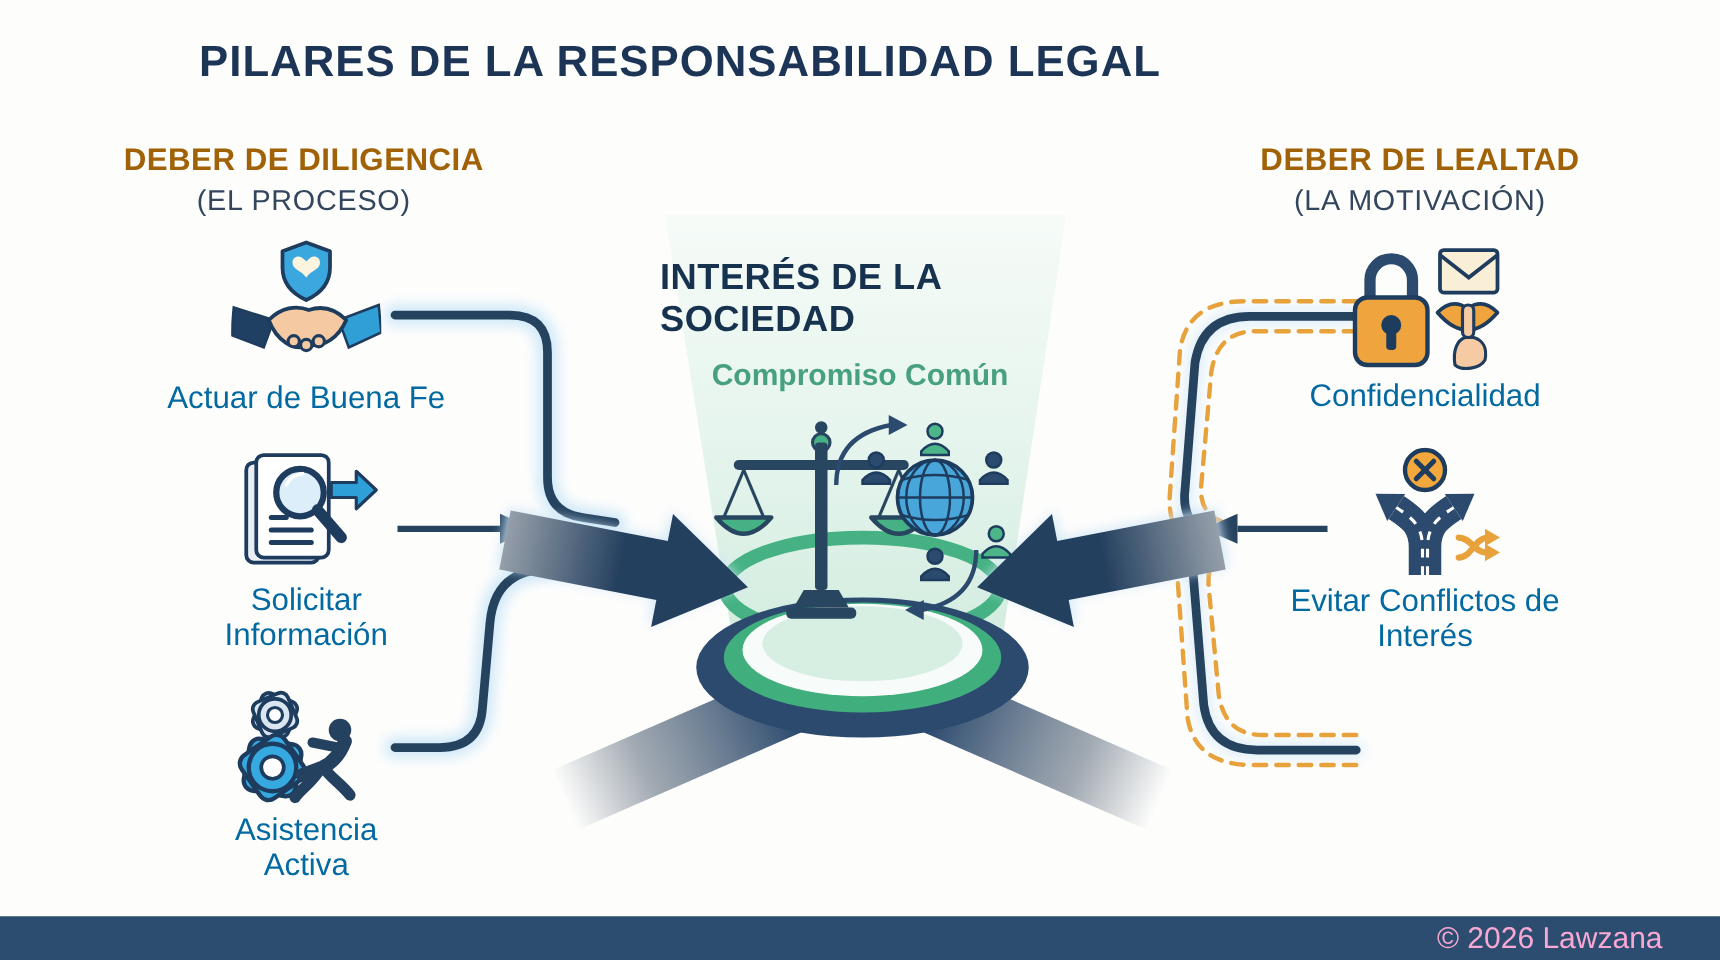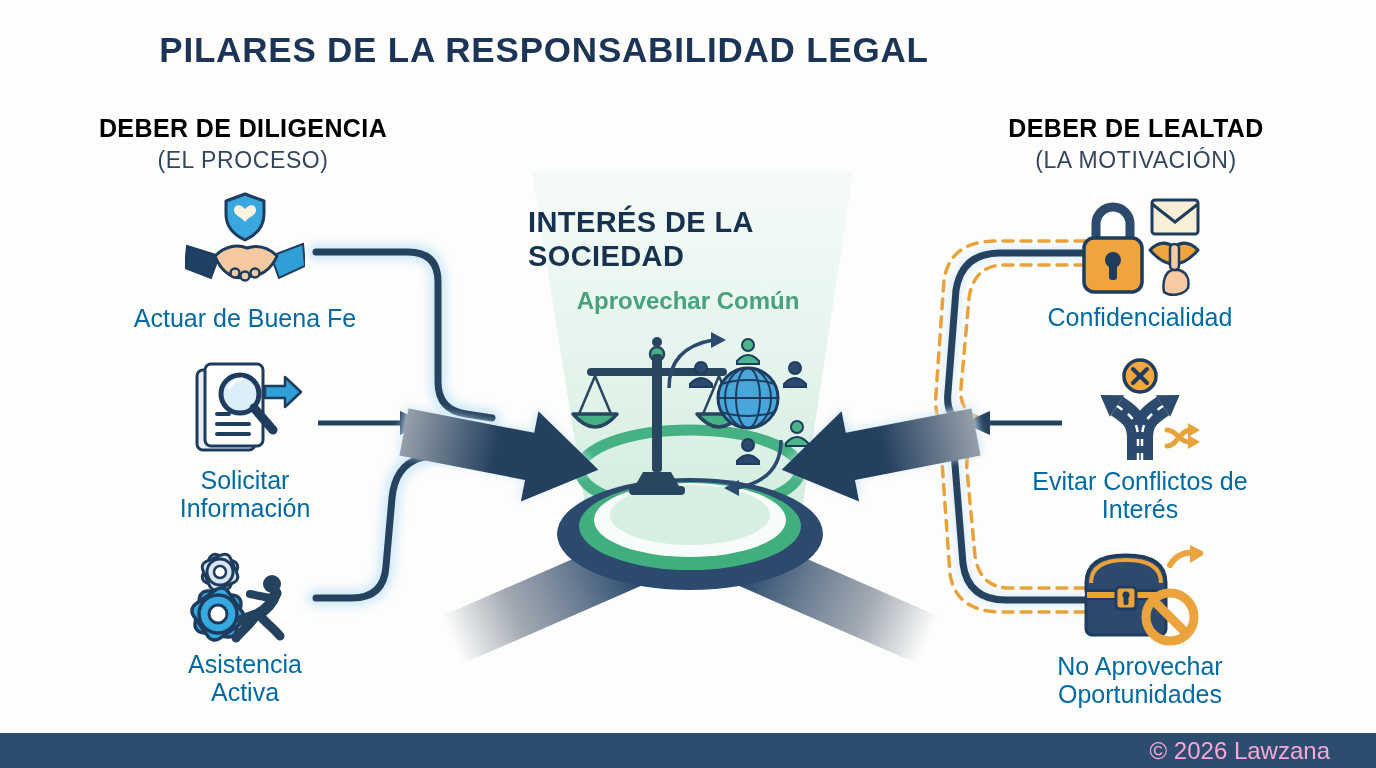--- a/index.html
+++ b/index.html
@@ -3,21 +3,21 @@
 <meta charset="utf-8">
 <style>
   html,body{margin:0;padding:0;background:#e9e9e9;}
   #stage{position:relative;width:1376px;height:768px;background:#fdfdfc;overflow:hidden;
          font-family:"Liberation Sans","DejaVu Sans",sans-serif;}
   .abs{position:absolute;}
   #scene{position:absolute;left:0;top:0;z-index:1;}
   .title{left:0;top:30px;width:1088px;text-align:center;font-size:35px;font-weight:800;
          color:#1c3456;letter-spacing:.8px;z-index:5;}
   .col-head{z-index:5;text-align:center;}
-  .col-head .h{font-size:25px;font-weight:800;color:#000000;letter-spacing:.4px;}
+  .col-head .h{font-size:25px;font-weight:800;color:#a16207;letter-spacing:.4px;}
   .col-head .s{font-size:23px;font-weight:400;color:#33465e;margin-top:4px;letter-spacing:.6px;}
   .item{z-index:5;display:flex;flex-direction:column;align-items:center;width:260px;}
   .item .lbl{font-size:25px;color:#0369a1;text-align:center;line-height:1.12;margin-top:6px;}
   .center-head{left:528px;top:205px;width:320px;text-align:left;font-size:29px;font-weight:800;
                color:#16324f;line-height:1.18;letter-spacing:.4px;z-index:5;}
   .center-sub{left:528px;top:287px;width:320px;text-align:center;font-size:24px;font-weight:600;
               color:#47a17e;z-index:5;}
   .caption{left:501px;top:614px;width:375px;text-align:center;font-size:26px;font-weight:500;
            color:#253850;line-height:1.22;z-index:5;}
   .footer-bar{left:0;top:733px;width:1376px;height:35px;background:#2c4d70;z-index:6;}
@@ -119,21 +119,21 @@
     <div class="h">DEBER DE DILIGENCIA</div>
     <div class="s">(EL PROCESO)</div>
   </div>
 
   <div class="abs col-head" style="left:951px;top:114px;width:370px;">
     <div class="h">DEBER DE LEALTAD</div>
     <div class="s">(LA MOTIVACIÓN)</div>
   </div>
 
   <div class="abs center-head">INTERÉS DE LA SOCIEDAD</div>
-  <div class="abs center-sub">Aprovechar Común</div>
+  <div class="abs center-sub">Compromiso Común</div>
 
 
   <div class="abs item" style="left:115px;top:190px;">
     <svg width="120" height="108" viewBox="0 0 120 108">
       <path d="M60 4 L79 11 V24 C79 37 71 45 60 50 C49 45 41 37 41 24 V11 Z" fill="#3aa7de" stroke="#1e3c5e" stroke-width="3" stroke-linejoin="round"></path>
       <path d="M60 32 C56 26 49 26 49 20 C49 16 53 14 56.5 16 L60 19 L63.5 16 C67 14 71 16 71 20 C71 26 64 26 60 32 Z" fill="#fdf4e0"></path>
       <polygon points="2,56 34,66 26,88 0,78" fill="#1f3f63" stroke="#1e3c5e" stroke-width="2"></polygon>
       <polygon points="118,54 86,66 94,88 120,76" fill="#2f9fd6" stroke="#1e3c5e" stroke-width="2"></polygon>
       <path d="M30 66 C40 56 52 54 62 58 C74 54 84 58 92 66 C86 80 74 88 62 86 C50 92 36 82 30 66 Z" fill="#f5c9a2" stroke="#1e3c5e" stroke-width="3" stroke-linejoin="round"></path>
       <circle cx="50" cy="83" r="4.5" fill="#f5c9a2" stroke="#1e3c5e" stroke-width="2.5"></circle>
@@ -216,36 +216,20 @@
       <g fill="none" stroke="#e8a23c" stroke-width="5" stroke-linecap="round">
         <path d="M92 72 C102 72 104 84 114 84"></path>
         <path d="M92 88 C102 88 104 74 114 72"></path>
       </g>
       <polygon points="113,77 125,84 113,91" fill="#e8a23c"></polygon>
       <polygon points="113,65 125,72 113,79" fill="#e8a23c"></polygon>
     </svg>
     <div class="lbl" style="max-width:220px;">Evitar Conflictos de Interés</div>
   </div>
 
-  <div class="abs item" style="left:1010px;top:543px;">
-    <svg width="125" height="103" viewBox="0 0 125 103">
-      <path d="M8 40 Q8 12 48 12 Q88 12 88 40 V48 H8 Z" fill="#2b4a6e" stroke="#1e3c5e" stroke-width="3"></path>
-      <path d="M13 40 Q13 17 48 17 Q83 17 83 40" fill="none" stroke="#e9a23c" stroke-width="4"></path>
-      <rect x="8" y="48" width="80" height="44" rx="6" fill="#2b4a6e" stroke="#1e3c5e" stroke-width="3"></rect>
-      <rect x="8" y="48" width="80" height="8" fill="#e9a23c" stroke="#1e3c5e" stroke-width="2"></rect>
-      <rect x="38" y="44" width="20" height="22" rx="4" fill="#e9a23c" stroke="#1e3c5e" stroke-width="3"></rect>
-      <circle cx="48" cy="52" r="3.5" fill="#1e3c5e"></circle>
-      <rect x="45.5" y="54" width="5" height="8" rx="2" fill="#1e3c5e"></rect>
-      <path d="M92 22 C98 12 108 8 118 10" fill="none" stroke="#eba33e" stroke-width="6" stroke-linecap="round"></path>
-      <polygon points="112,2 128,10 112,20" fill="#eba33e"></polygon>
-      <circle cx="92" cy="74" r="24" fill="none" stroke="#eba33e" stroke-width="9"></circle>
-      <line x1="76" y1="58" x2="108" y2="90" stroke="#eba33e" stroke-width="9"></line>
-    </svg>
-    <div class="lbl" style="max-width:195px;">No Aprovechar Oportunidades</div>
-  </div>
 
   <svg id="center-icon" width="260" height="205" viewBox="0 0 260 205">
     <g>
       <circle cx="92" cy="14" r="5" fill="#28465f"></circle>
       <circle cx="92" cy="26" r="7" fill="#45b184" stroke="#28465f" stroke-width="2.5"></circle>
       <rect x="87" y="26" width="10" height="118" rx="3" fill="#28465f"></rect>
       <rect x="22" y="40" width="140" height="8" rx="4" fill="#28465f"></rect>
       <g stroke="#28465f" stroke-width="2.5">
         <line x1="30" y1="48" x2="14" y2="86"></line>
           <line x1="30" y1="48" x2="46" y2="86"></line>

